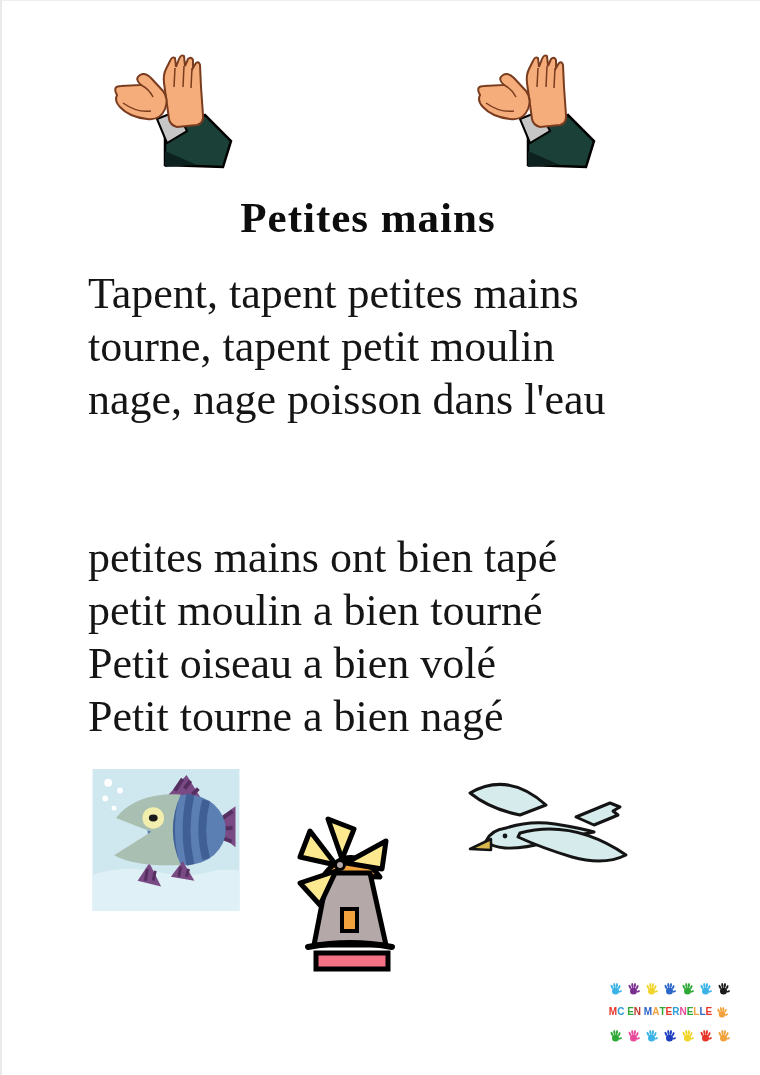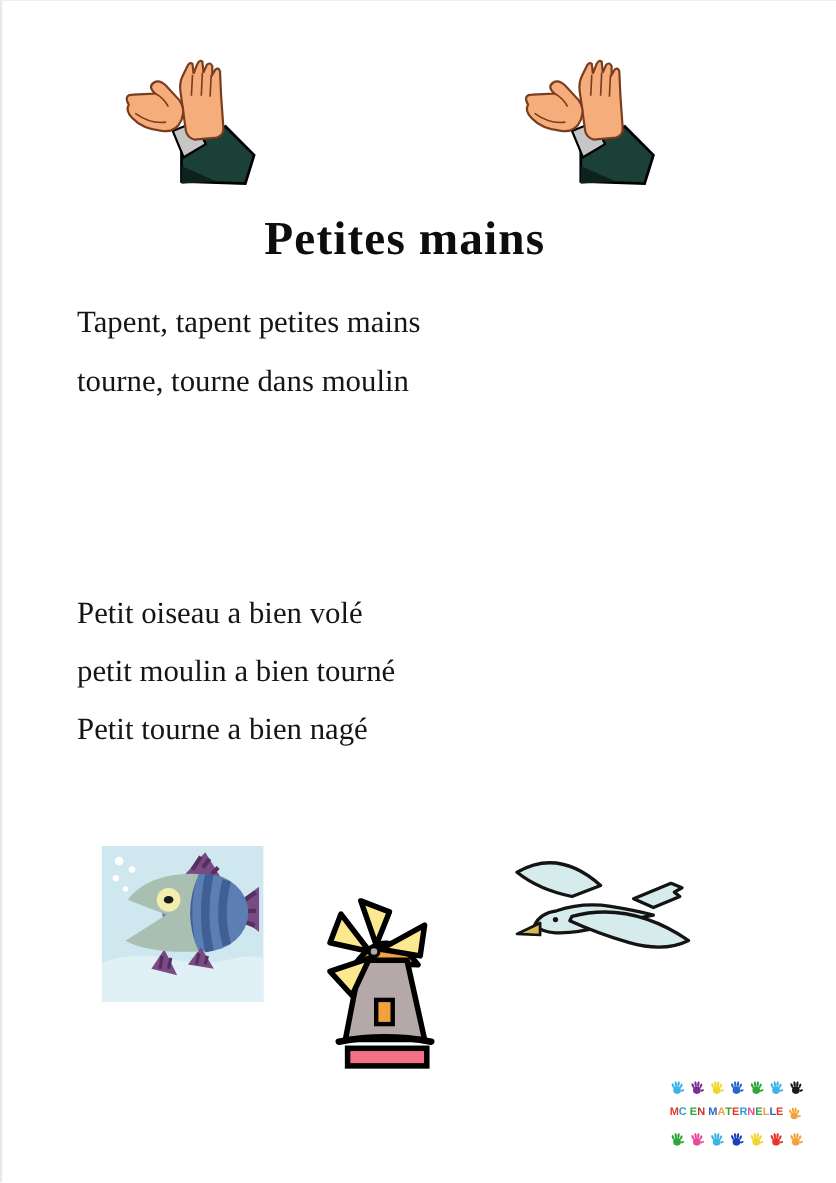--- a/index.html
+++ b/index.html
@@ -20,22 +20,22 @@
     left:0; top:172px; width:732px;
     text-align:center;
     font-size:43px;
     font-weight:bold;
     letter-spacing:1px;
     color:#0d0d0d;
     margin-top:20px;
   }
   .stanza{
     position:absolute;
-    left:68px;
-    font-size:28px;
+    left:86px;
+    font-size:44px;
     line-height:53px;
     white-space:nowrap;
     color:#151515;
   }
   .stanza1{top:266px;}
   .stanza2{top:530px;}
   .logo{
     position:absolute;
     left:588px; top:980px;
     width:158px; height:62px;
@@ -89,26 +89,28 @@
     <path d="M62,66 L57,30 Q56,22 59,16 L63,8 Q65,3 68,5 L69,14 L72,6 Q74,1 77,3 L78,13 L81,6 Q84,3 86,7 L86,15 L89,10 Q92,8 93,12 L94,34 L96,62 Q97,70 90,72 L70,74 Q63,72 62,66 Z" fill="#f5ad7c" stroke="#7a3c1e" stroke-width="2"></path>
     <path d="M68,15 L67,34 M77,13 L76,34 M85,15 L84,35" stroke="#7a3c1e" stroke-width="1.5" fill="none"></path>
     <path d="M10,42 Q5,33 14,33 L34,32 Q27,26 33,22 Q38,19 44,25 L56,38 Q62,46 58,56 Q53,68 40,66 Q22,64 13,54 Q7,48 10,42 Z" fill="#f5ad7c" stroke="#7a3c1e" stroke-width="2"></path>
     <path d="M34,32 Q42,36 46,44 M16,50 Q30,60 44,58" stroke="#7a3c1e" stroke-width="1.5" fill="none"></path>
   </svg>
 
   <div class="title">Petites mains</div>
 
   <div class="stanza stanza1">
     <div>Tapent, tapent petites mains</div>
-    <div>tourne, tourne dans moulin</div>
+    <div>tourne, tapent petit moulin</div>
+    <div>nage, nage poisson dans l'eau</div>
   </div>
 
   <div class="stanza stanza2">
+    <div>petites mains ont bien tapé</div>
+    <div>petit moulin a bien tourné</div>
     <div>Petit oiseau a bien volé</div>
-    <div>petit moulin a bien tourné</div>
     <div>Petit tourne a bien nagé</div>
   </div>
 
   <svg class="art" style="left:90px;top:768px" width="148" height="142" viewBox="0 0 150 145">
     <rect x="0" y="0" width="150" height="145" fill="#cfe7ef"></rect>
     <path d="M0,108 Q30,98 60,104 Q95,112 120,105 Q135,101 150,104 L150,145 L0,145 Z" fill="#dff0f6"></path>
     <circle cx="16" cy="14" r="4" fill="#ffffff"></circle>
     <circle cx="28" cy="22" r="3" fill="#ffffff"></circle>
     <circle cx="13" cy="30" r="3" fill="#ffffff"></circle>
     <circle cx="22" cy="40" r="2.5" fill="#ffffff"></circle>

